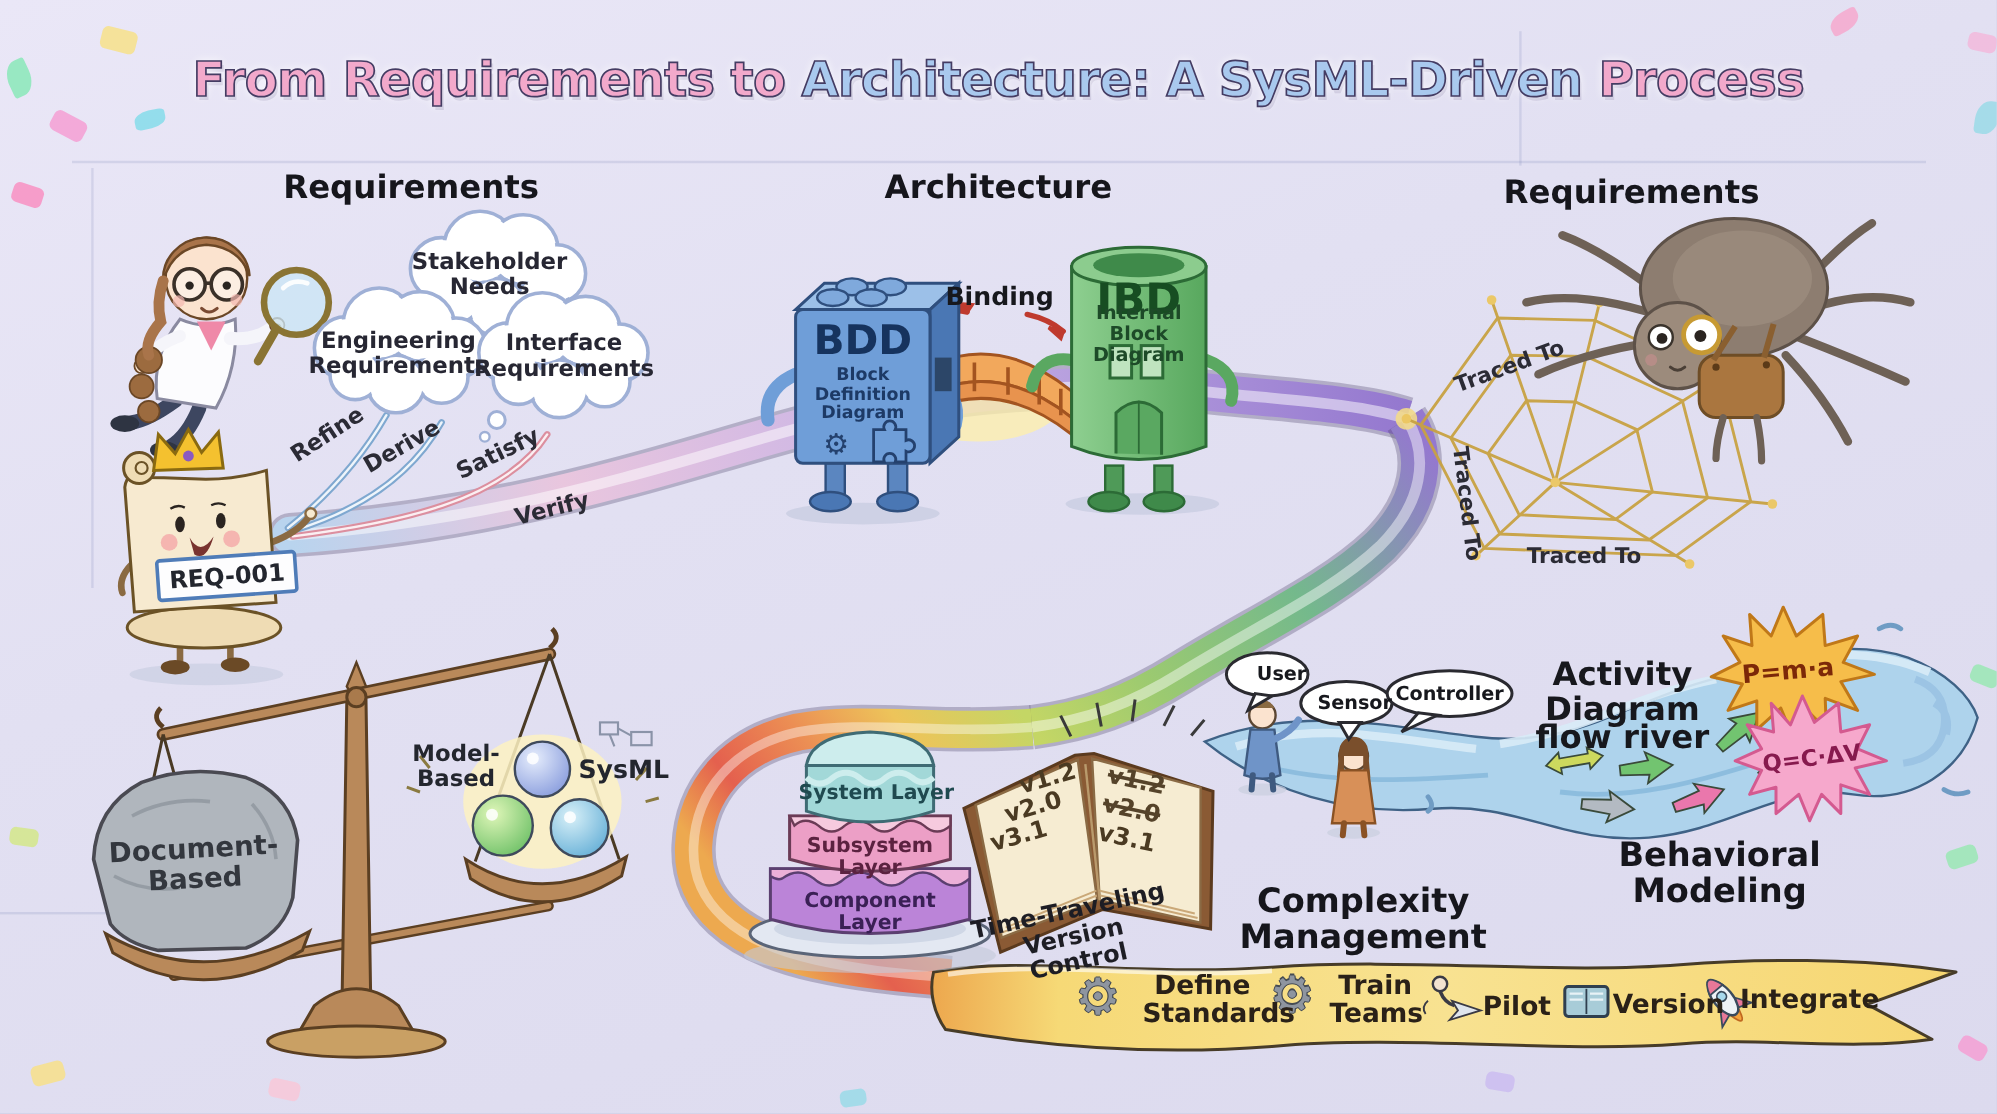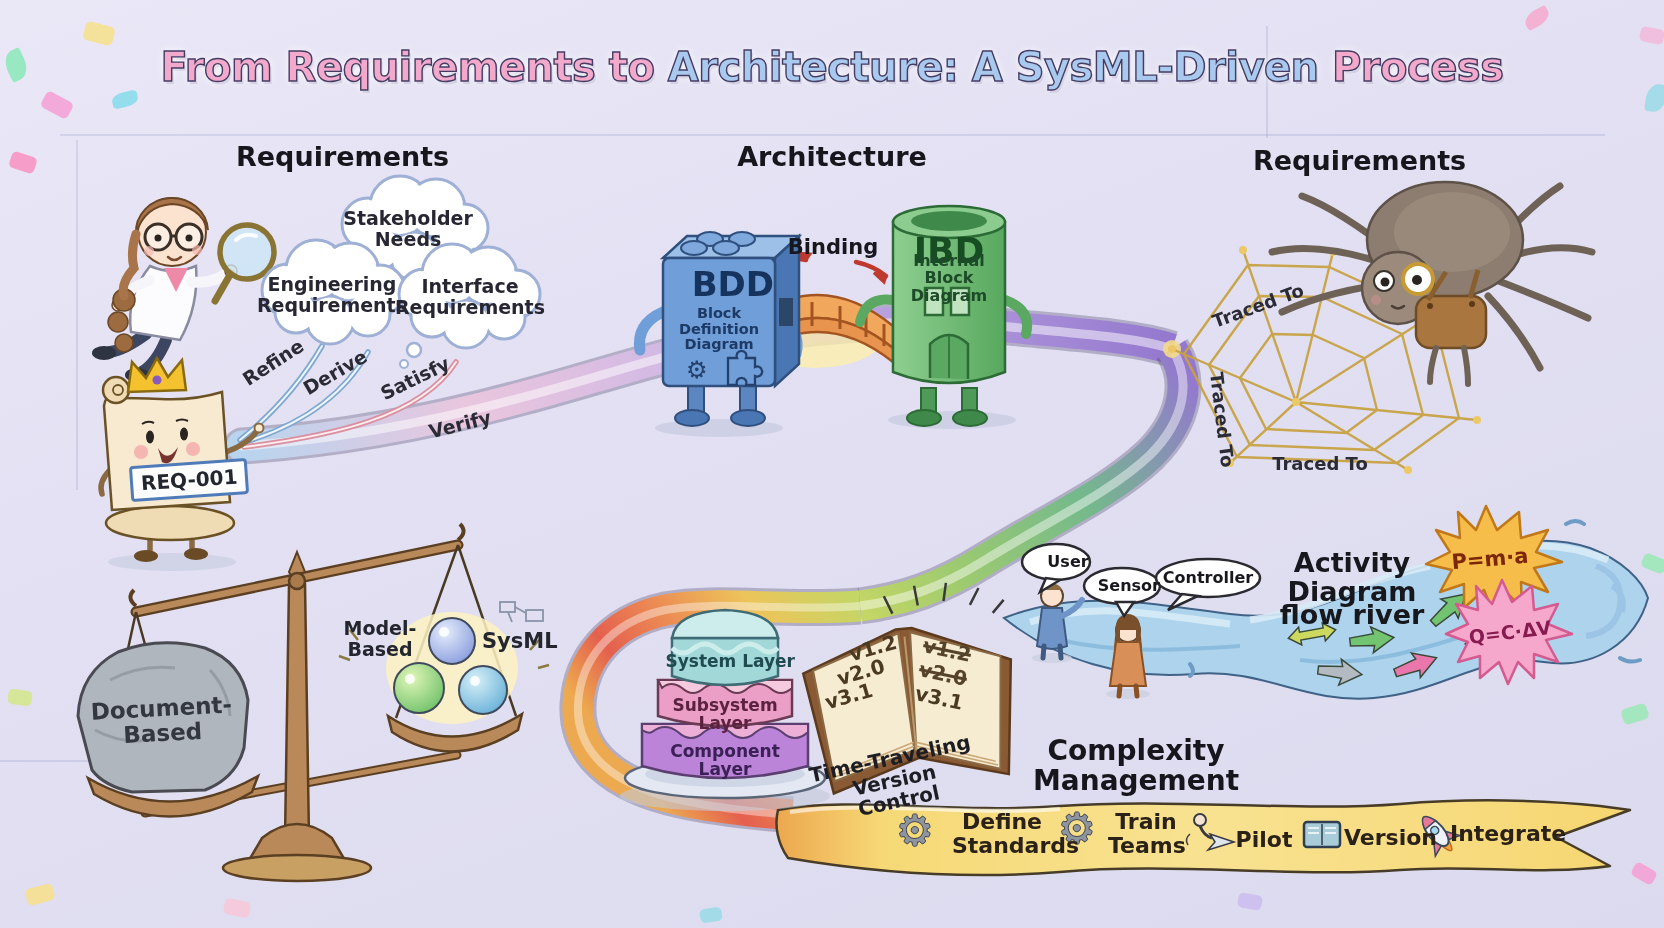--- a/index.html
+++ b/index.html
@@ -13,21 +13,21 @@
   
   .title{position:absolute;top:32px;left:0;width:100%;text-align:center;font-size:40px;
     font-weight:700;letter-spacing:-.5px;-webkit-text-stroke:1.4px #443c63;
     text-shadow:0 0 8px rgba(255,255,255,.9),2px 3px 0 rgba(90,80,130,.18);margin-top:12px;}
   .t-pink{color:#f2a9cb;} .t-blue{color:#a9c9ee;}
   .hdr{font-size:27px;color:#16161c;}
   .cloudtxt{font-size:19px;color:#272733;}
   .rel{font-size:19px;color:#2b2b35;}
   .plate{position:absolute;background:#fdfdfe;border:3px solid #4f7cb8;border-radius:4px;
     font-size:20px;font-weight:700;color:#23262e;padding:3px 8px;transform:rotate(-4deg);}
-  .bddbig{font-size:34px;color:#16335e;text-align:right;} .bddname{font-size:14.5px;color:#1d3a66;}
+  .bddbig{font-size:34px;color:#16335e;} .bddname{font-size:14.5px;color:#1d3a66;}
   .ibdbig{font-size:36px;color:#174d22;} .ibdname{font-size:16px;color:#1d4a28;}
   .binding{font-size:21px;color:#17181d;}
   .traced{font-size:18px;color:#2b2b35;}
   .rock{font-size:23px;color:#33373e;}
   .side{font-size:19px;color:#23262e;}
   .layer{font-size:17px;}
   .ver{font-size:20px;color:#4a3a22;}
   .struck{text-decoration:line-through;text-decoration-thickness:2.5px;color:#55432a;}
   .caption{font-size:28px;color:#16161c;}
   .smallcap{font-size:20px;color:#1d1d24;}
@@ -518,20 +518,21 @@
 
   <div class="lbl ver" style="left:838px;top:638px;width:70px;transform:rotate(-16deg);">v1.2</div>
   <div class="lbl ver" style="left:826px;top:662px;width:70px;transform:rotate(-16deg);">v2.0</div>
   <div class="lbl ver" style="left:814px;top:686px;width:70px;transform:rotate(-16deg);">v3.1</div>
   <div class="lbl ver struck" style="left:912px;top:640px;width:70px;transform:rotate(12deg);">v1.2</div>
   <div class="lbl ver struck" style="left:908px;top:664px;width:70px;transform:rotate(12deg);">v2.0</div>
   <div class="lbl ver" style="left:904px;top:688px;width:70px;transform:rotate(12deg);">v3.1</div>
   <div class="lbl smallcap" style="left:812px;top:748px;width:165px;transform:rotate(-12deg);">Time-Traveling Version Control</div>
 
   <div class="lbl caption" style="left:966px;top:736px;width:340px;">Complexity Management</div>
+  <div class="lbl caption" style="left:1288px;top:698px;width:290px;">Behavioral Modeling</div>
 
   <div class="lbl bub" style="left:1022px;top:553px;width:92px;">User</div>
   <div class="lbl bub" style="left:1084px;top:577px;width:76px;text-align:right;">Sensor</div>
   <div class="lbl bub" style="left:1156px;top:569px;width:104px;">Controller</div>
 
   <div class="lbl rivlbl" style="left:1262px;top:548px;width:180px;">Activity Diagram</div>
   <div class="lbl rivlbl" style="left:1262px;top:576px;width:180px;margin-top:24px;">flow river</div>
 
   <div class="lbl formula" style="left:1444px;top:548px;width:92px;color:#7c2808;transform:rotate(-5deg);">P=m·a</div>
   <div class="lbl formula" style="left:1460px;top:622px;width:100px;color:#871a4e;font-size:19px;transform:rotate(-7deg);">Q=C·ΔV</div>

